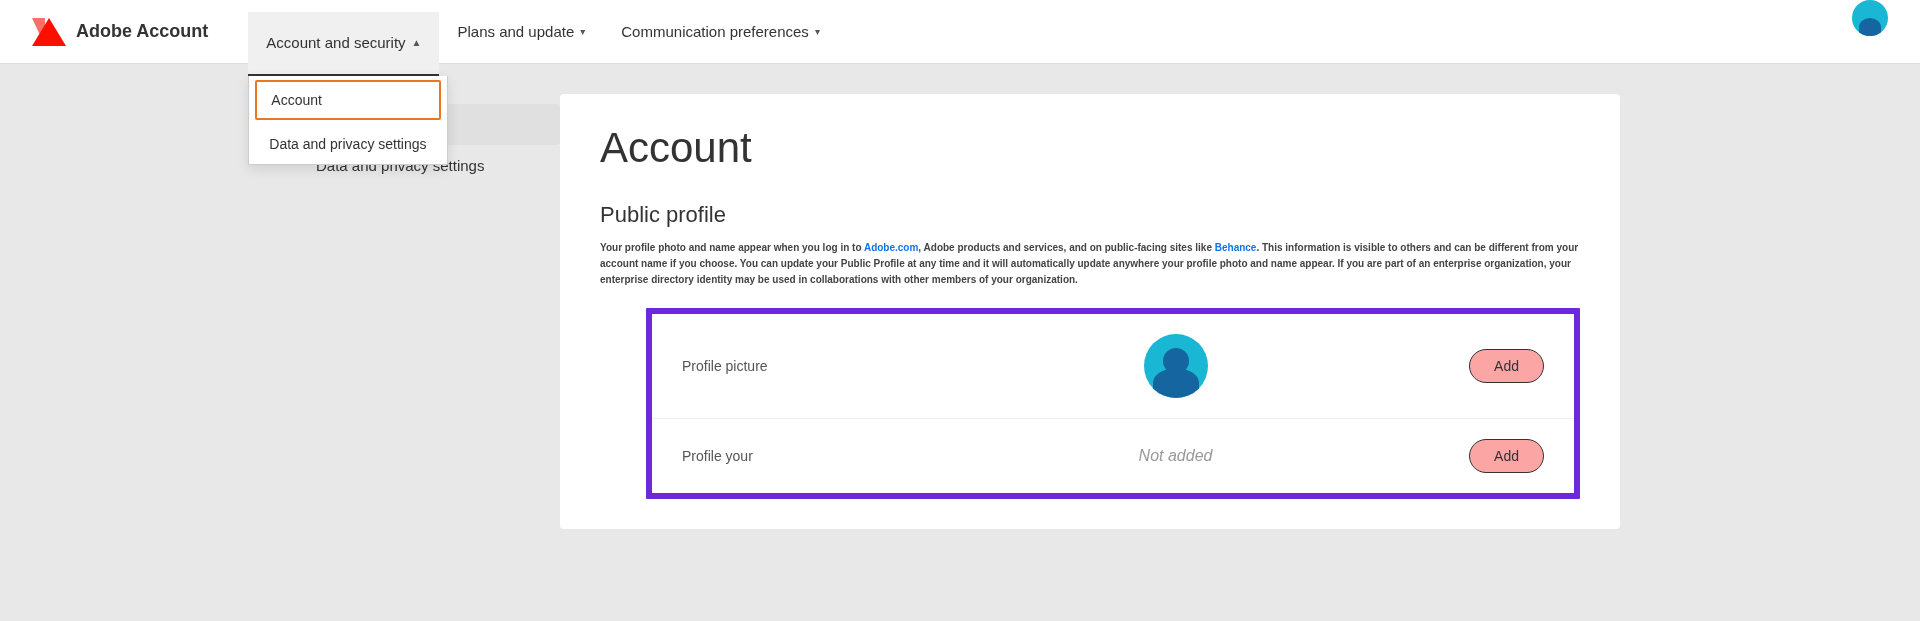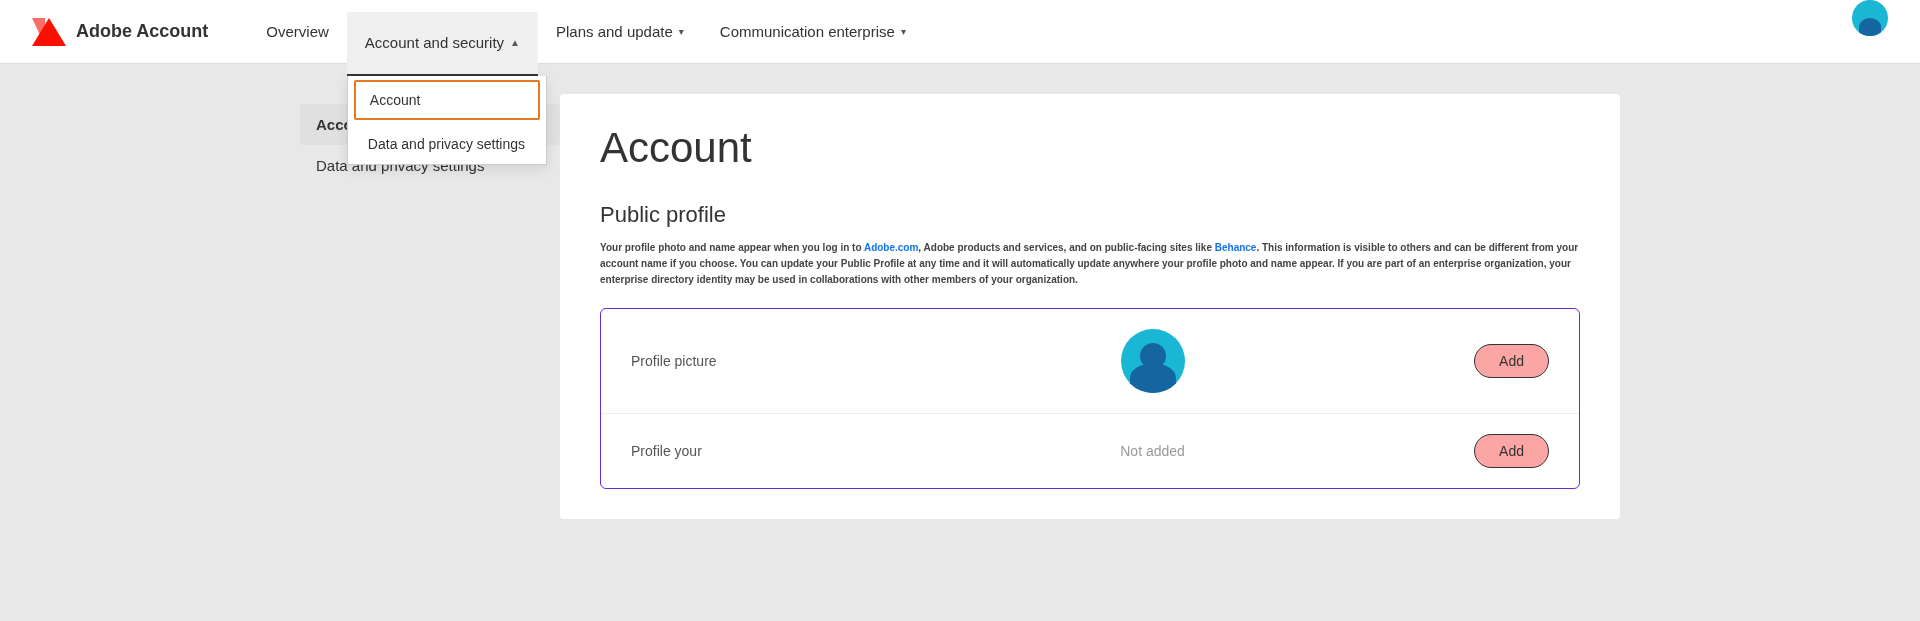--- a/index.html
+++ b/index.html
@@ -172,24 +172,25 @@
       max-width: 980px;
       font-weight: bold;
     }
     .section-description a {
       color: #1473e6;
       text-decoration: none;
     }
 
     
     .profile-card {
-      border: 1px solid #6d28d9;
-      border-radius: 6px;
+      border: 6px solid #6d28d9;
+      border-radius: 1px;
       overflow: hidden;
       max-width: 980px;
+      margin-left: 46px;
     }
     .profile-row {
       display: flex;
       align-items: center;
       padding: 20px 30px;
       border-bottom: 1px solid #eee;
     }
     .profile-row:last-child { border-bottom: none; }
     .profile-label {
       font-size: 14px;
@@ -228,22 +229,23 @@
       position: absolute;
       bottom: 0;
       left: 50%;
       transform: translateX(-50%);
       width: 46px;
       height: 30px;
       background: #1565a0;
       border-radius: 50% 50% 0 0;
     }
     .profile-name-placeholder {
-      font-size: 14px;
+      font-size: 16px;
       color: #999;
+      font-style: italic;
     }
     .add-button {
       border: 1px solid #333;
       background: #fca5a5;
       border-radius: 20px;
       padding: 8px 24px;
       font-size: 14px;
       cursor: pointer;
       color: #333;
       font-weight: 500;
@@ -257,23 +259,20 @@
   <a class="brand">
 
     <svg class="adobe-logo" viewBox="0 0 34 28" fill="none" xmlns="http://www.w3.org/2000/svg">
       <polygon points="17,0 34,28 0,28" fill="#fa0f00"></polygon>
       <polygon points="0,0 13,0 13,28" fill="#fa0f00" opacity="0.6"></polygon>
     </svg>
     <span class="brand-name">Adobe Account</span>
   </a>
 
   <div class="nav-items">
-    <div class="nav-item">
-      <span>Overview</span>
-    </div>
 
     <div class="dropdown-wrapper">
       <div class="nav-item active">
         <span>Account and security</span>
         <span class="chevron">▲</span>
       </div>
       <div class="dropdown-menu">
         <div class="dropdown-item highlighted">
           <span>Account</span>
         </div>
@@ -282,21 +281,21 @@
         </div>
       </div>
     </div>
 
     <div class="nav-item">
       <span>Plans and update</span>
       <span class="chevron">▾</span>
     </div>
 
     <div class="nav-item">
-      <span>Communication enterprise</span>
+      <span>Communication preferences</span>
       <span class="chevron">▾</span>
     </div>
   </div>
 
   <div class="user-avatar"></div>
 </nav>
 
 <div style="background:#e8e8e8; min-height:557px;">
   <div class="main-container">
 

